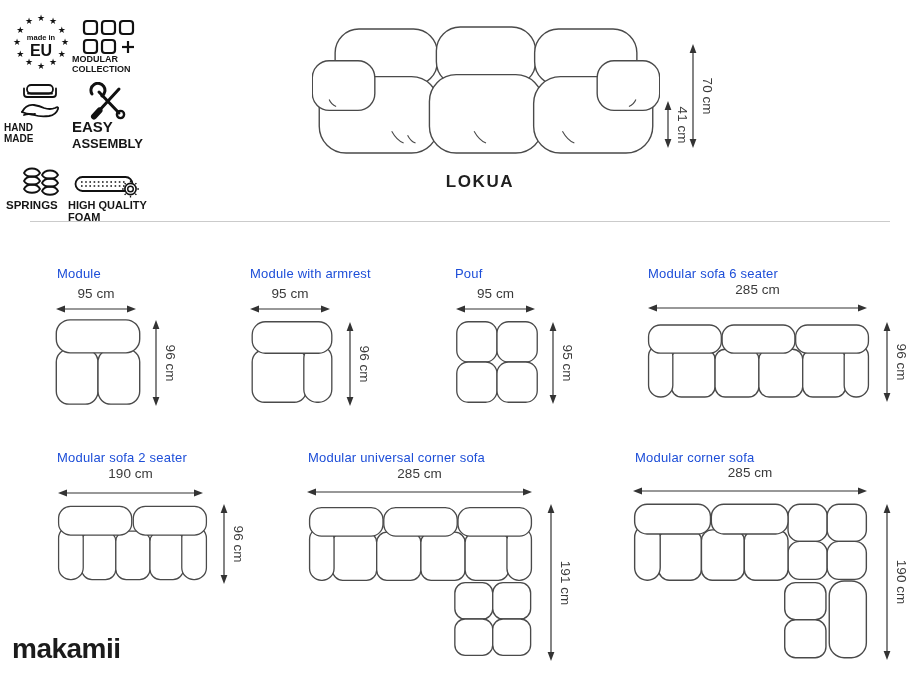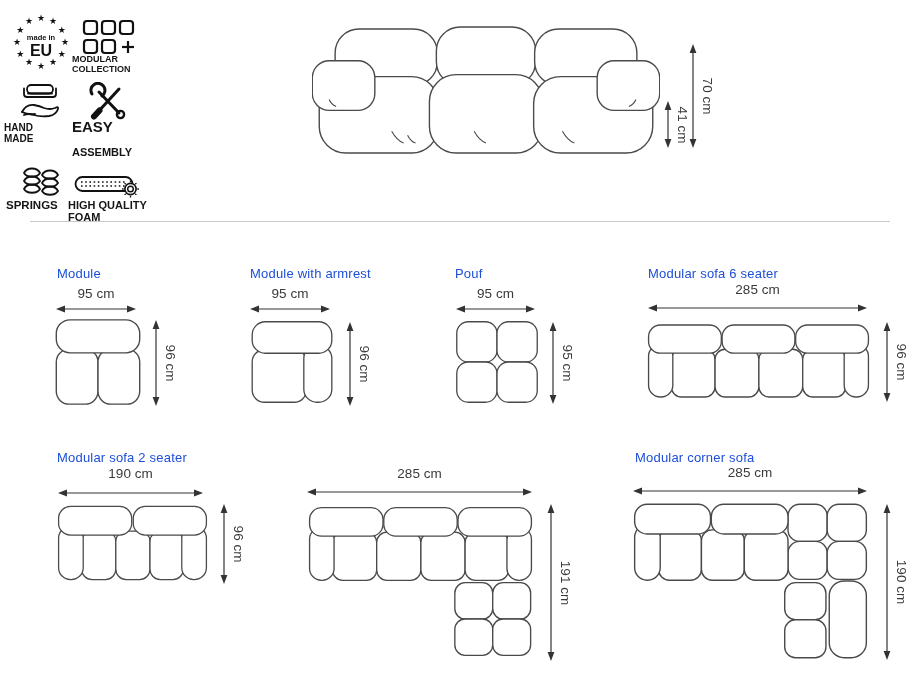--- a/index.html
+++ b/index.html
@@ -83,21 +83,21 @@
     <g fill="none" stroke="#111" stroke-linecap="round">
       <line x1="11" y1="31" x2="33" y2="7" stroke-width="3"></line>
       <line x1="8" y1="34.5" x2="13.5" y2="28.5" stroke-width="6"></line>
       <line x1="13" y1="10" x2="33" y2="31" stroke-width="3"></line>
       <path d="M6 12 a7 7 0 1 1 10 2" stroke-width="3"></path>
       <circle cx="34.5" cy="32.5" r="3.6" stroke-width="2.4"></circle>
     </g>
   </svg>
   <div class="btext" style="left:72px;top:119px;width:72px;font-size:15px">
     <div>EASY</div>
-    <div style="font-size:11px;margin-top:10px">ASSEMBLY</div>
+    <div style="font-size:13px;margin-top:1px">ASSEMBLY</div>
   </div>
 
   <svg class="abs" style="left:21px;top:165px" width="40" height="34" viewBox="0 0 40 34">
     <g fill="none" stroke="#111" stroke-width="1.8" stroke-linecap="round">
       <path d="M3 8 c3 -6 13 -6 16 0 c-3 5 -13 5 -16 0"></path>
       <path d="M3 16 c3 -6 13 -6 16 0 c-3 5 -13 5 -16 0"></path>
       <path d="M3 24 c3 -6 13 -6 16 0 c-3 5 -13 5 -16 0"></path>
       <path d="M21 10 c3 -6 13 -6 16 0 c-3 5 -13 5 -16 0"></path>
       <path d="M21 18 c3 -6 13 -6 16 0 c-3 5 -13 5 -16 0"></path>
       <path d="M21 26 c3 -6 13 -6 16 0 c-3 5 -13 5 -16 0"></path>
@@ -155,20 +155,21 @@
   </div>
   <div class="vdim" style="left:688px;top:44px;height:104px">
     <svg width="10" height="104">
       <line x1="5" y1="8" x2="5" y2="96" stroke="#333" stroke-width="1.2"></line>
       <polygon points="5,0 1.6,9 8.4,9" fill="#333"></polygon>
       <polygon points="5,104 1.6,95 8.4,95" fill="#333"></polygon>
     </svg>
     <span class="vlabel" style="left:19px">70 cm</span>
   </div>
 
+  <div class="product-title" style="left:330px;top:172px;width:300px">LOKUA</div>
 
   <div class="divider"></div>
 
   <div class="dblock" style="left:50px;top:262px;width:135px;height:160px">
     <div class="dtitle" style="left:7px;top:4px">Module</div>
     <div class="wlabel" style="left:6px;top:24px;width:80px">95 cm</div>
     <div class="hdim" style="left:6px;top:42px;width:80px">
       <svg width="80" height="10">
         <line x1="8" y1="5" x2="72" y2="5" stroke="#333" stroke-width="1.2"></line>
         <polygon points="0,5 9,1.6 9,8.4" fill="#333"></polygon>
@@ -305,20 +306,21 @@
       <svg width="10" height="80">
         <line x1="5" y1="8" x2="5" y2="72" stroke="#333" stroke-width="1.2"></line>
         <polygon points="5,0 1.6,9 8.4,9" fill="#333"></polygon>
           <polygon points="5,80 1.6,71 8.4,71" fill="#333"></polygon>
       </svg>
       <span class="vlabel" style="left:19px">96 cm</span>
     </div>
   </div>
 
   <div class="dblock" style="left:302px;top:446px;width:280px;height:230px">
+    <div class="dtitle" style="left:6px;top:4px">Modular universal corner sofa</div>
     <div class="wlabel" style="left:5px;top:20px;width:225px">285 cm</div>
     <div class="hdim" style="left:5px;top:41px;width:225px">
       <svg width="225" height="10">
         <line x1="8" y1="5" x2="217" y2="5" stroke="#333" stroke-width="1.2"></line>
         <polygon points="0,5 9,1.6 9,8.4" fill="#333"></polygon>
           <polygon points="225,5 216,1.6 216,8.4" fill="#333"></polygon>
       </svg>
     </div>
     <svg class="abs" style="left:6px;top:56px" width="225" height="159" viewBox="0 0 285 191">
       <g class="line-art" stroke-width="1.7">
@@ -377,14 +379,15 @@
     <div class="vdim" style="left:254px;top:58px;height:156px">
       <svg width="10" height="156">
         <line x1="5" y1="8" x2="5" y2="148" stroke="#333" stroke-width="1.2"></line>
         <polygon points="5,0 1.6,9 8.4,9" fill="#333"></polygon>
           <polygon points="5,156 1.6,147 8.4,147" fill="#333"></polygon>
       </svg>
       <span class="vlabel" style="left:19px">190 cm</span>
     </div>
   </div>
 
+  <div class="logo">makamii</div>
 
 </div>
 
 </body></html>

